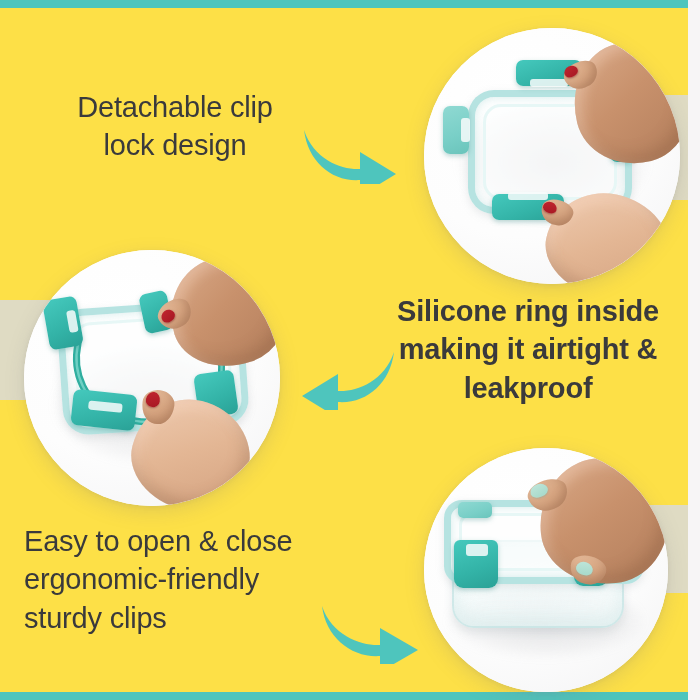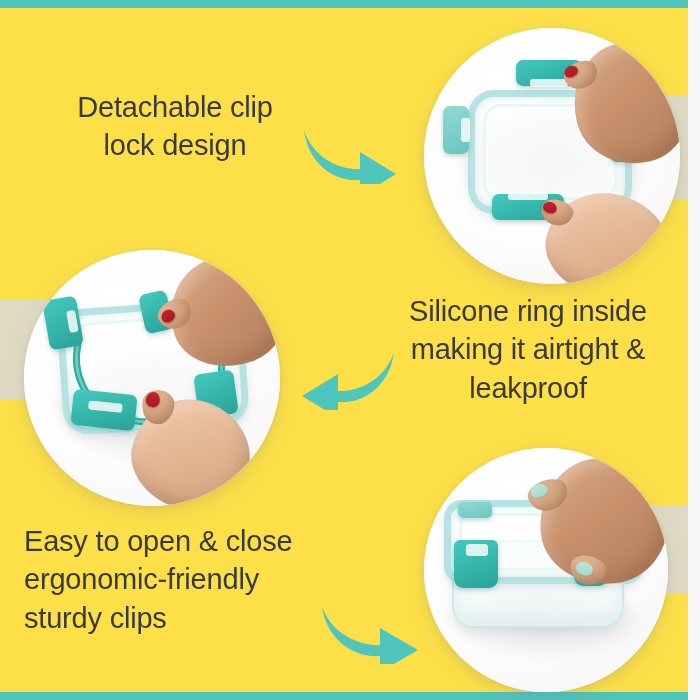--- a/index.html
+++ b/index.html
@@ -139,21 +139,21 @@
   .caption {
     position: absolute;
     color: #3a3a3c;
     font-size: 29px;
     line-height: 1.32;
     letter-spacing: -0.2px;
     font-weight: 400;
     white-space: pre-line;
   }
   #caption-clip-lock   { left: 50px;  top: 88px;  width: 250px; text-align: center; }
-  #caption-silicone    { left: 372px; top: 292px; width: 312px; text-align: center; }
+  #caption-silicone    { left: 372px; top: 292px; width: 312px; text-align: center; font-weight: bold; }
   #caption-sturdy      { left: 24px;  top: 522px; width: 316px; text-align: left; }
 </style>
 </head>
 <body>
 
 <div class="stage">
 
   <div class="rule top"></div>
   <div class="rule bottom"></div>
 

